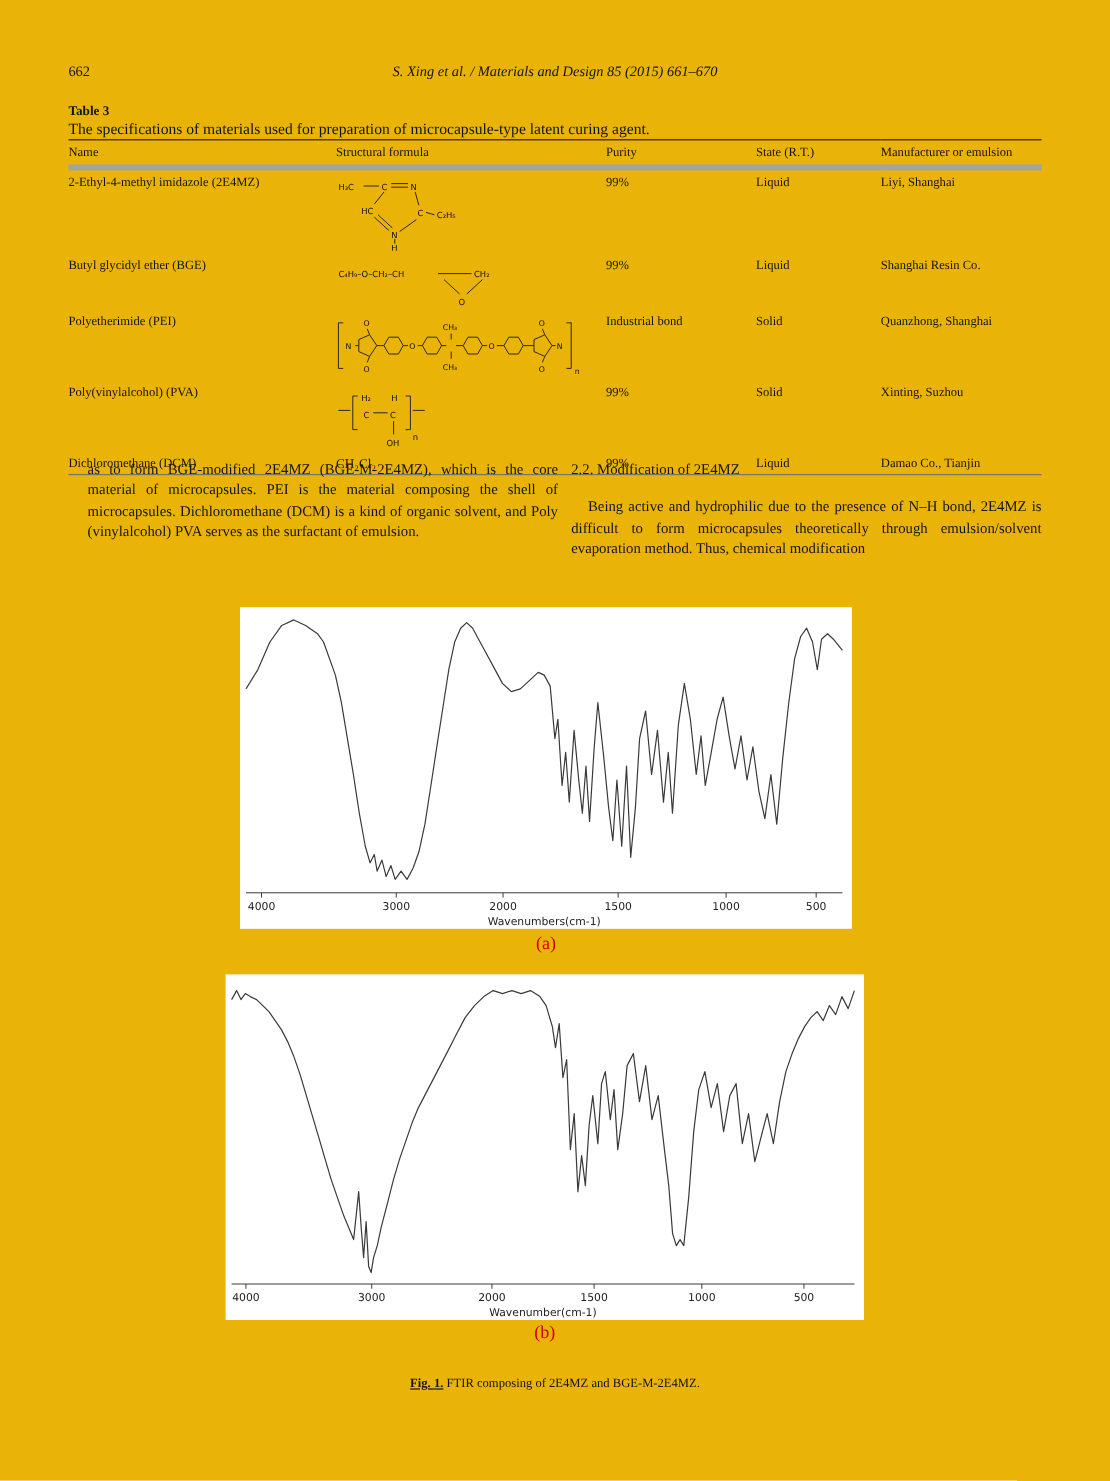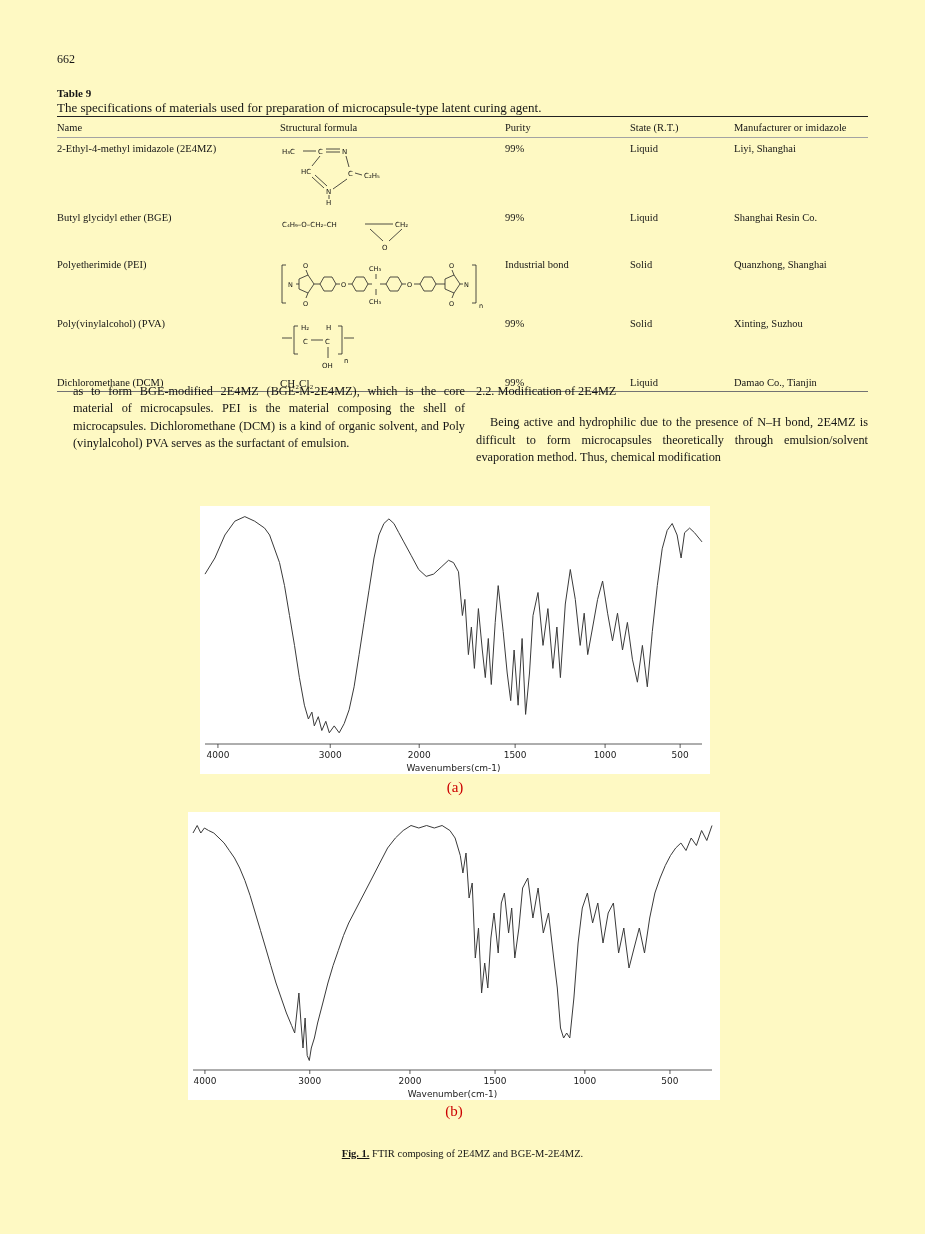--- a/index.html
+++ b/index.html
@@ -1,30 +1,30 @@
 <!DOCTYPE html>
 <html><head>
 <meta charset="utf-8">
 <style>
   * { margin:0; padding:0; box-sizing:border-box; }
   html,body { background:#ffffff; }
   .page {
-    position:relative; width:925px; height:1234px; background:#fef9c3;
+    position:relative; width:925px; height:1234px; background:#eab308;
     font-family:"Liberation Serif", serif; color:#151515; overflow:hidden;
   }
   .page-number { position:absolute; top:52px; left:57px; font-size:12px; }
   .running-head { position:absolute; top:52px; left:0; width:100%; text-align:center; font-style:italic; font-size:12px; }
 
   .table-label { position:absolute; left:57px; top:87px; font-weight:bold; font-size:11px; }
   .table-caption { position:absolute; left:57px; top:100px; font-size:13px; }
   .table-wrap { position:absolute; left:57px; top:116px; width:811px; }
   table.mat-table { border-collapse:collapse; width:811px; font-size:10.5px; }
   table.mat-table th {
     text-align:left; font-weight:normal; font-size:10.5px;
-    border-top:1px solid #222; border-bottom:1px solid #a3a3a3;
+    border-top:1px solid #222; border-bottom:5px solid #a3a3a3;
     padding:5px 4px 4px 0;
   }
   table.mat-table td { vertical-align:top; padding:5px 4px 2px 0; }
   table.mat-table tbody tr:last-child td { border-bottom:1px solid #737373; }
   td.cell-structure { padding-top:3px; }
   .struct { display:block; }
   .struct line, .struct path { stroke:#222; stroke-width:0.8; fill:none; }
   .struct text { font-family:"DejaVu Sans", sans-serif; font-size:7px; fill:#111; }
   .struct text.t65 { font-size:6.5px; }
   .dcm-formula { font-size:11px; }
@@ -41,40 +41,41 @@
   .fig-label-b { left:188px; width:532px; top:1103px; }
   .fig-caption { position:absolute; top:1148px; left:0; width:100%; text-align:center; font-size:10.5px; }
   .fig-caption .cap-label { font-weight:bold;text-decoration:underline; }
 </style>
 </head>
 <body>
 
 <div class="page">
 
   <div class="page-number">662</div>
-
-  <div class="table-label">Table 9</div>
+  <div class="running-head">S. Xing et al. / Materials and Design 85 (2015) 661–670</div>
+
+  <div class="table-label">Table 3</div>
   <div class="table-caption">The specifications of materials used for preparation of microcapsule-type latent curing agent.</div>
 
   <div class="table-wrap">
     <table class="mat-table">
       <colgroup>
         <col style="width:223px">
           <col style="width:225px">
           <col style="width:125px">
           <col style="width:104px">
           <col style="width:134px">
       </colgroup>
       <thead>
         <tr>
           <th>Name</th>
           <th>Structural formula</th>
           <th>Purity</th>
           <th>State (R.T.)</th>
-          <th>Manufacturer or imidazole</th>
+          <th>Manufacturer or emulsion</th>
         </tr>
       </thead>
       <tbody>
         <tr>
           <td>2-Ethyl-4-methyl imidazole (2E4MZ)</td>
           <td class="cell-structure">
             <svg class="struct" width="125" height="62" viewBox="0 0 125 62">
               <line x1="23" y1="8" x2="36" y2="8"></line>
               <line x1="46" y1="6" x2="60" y2="6"></line>
               <line x1="46" y1="9" x2="60" y2="9"></line>

